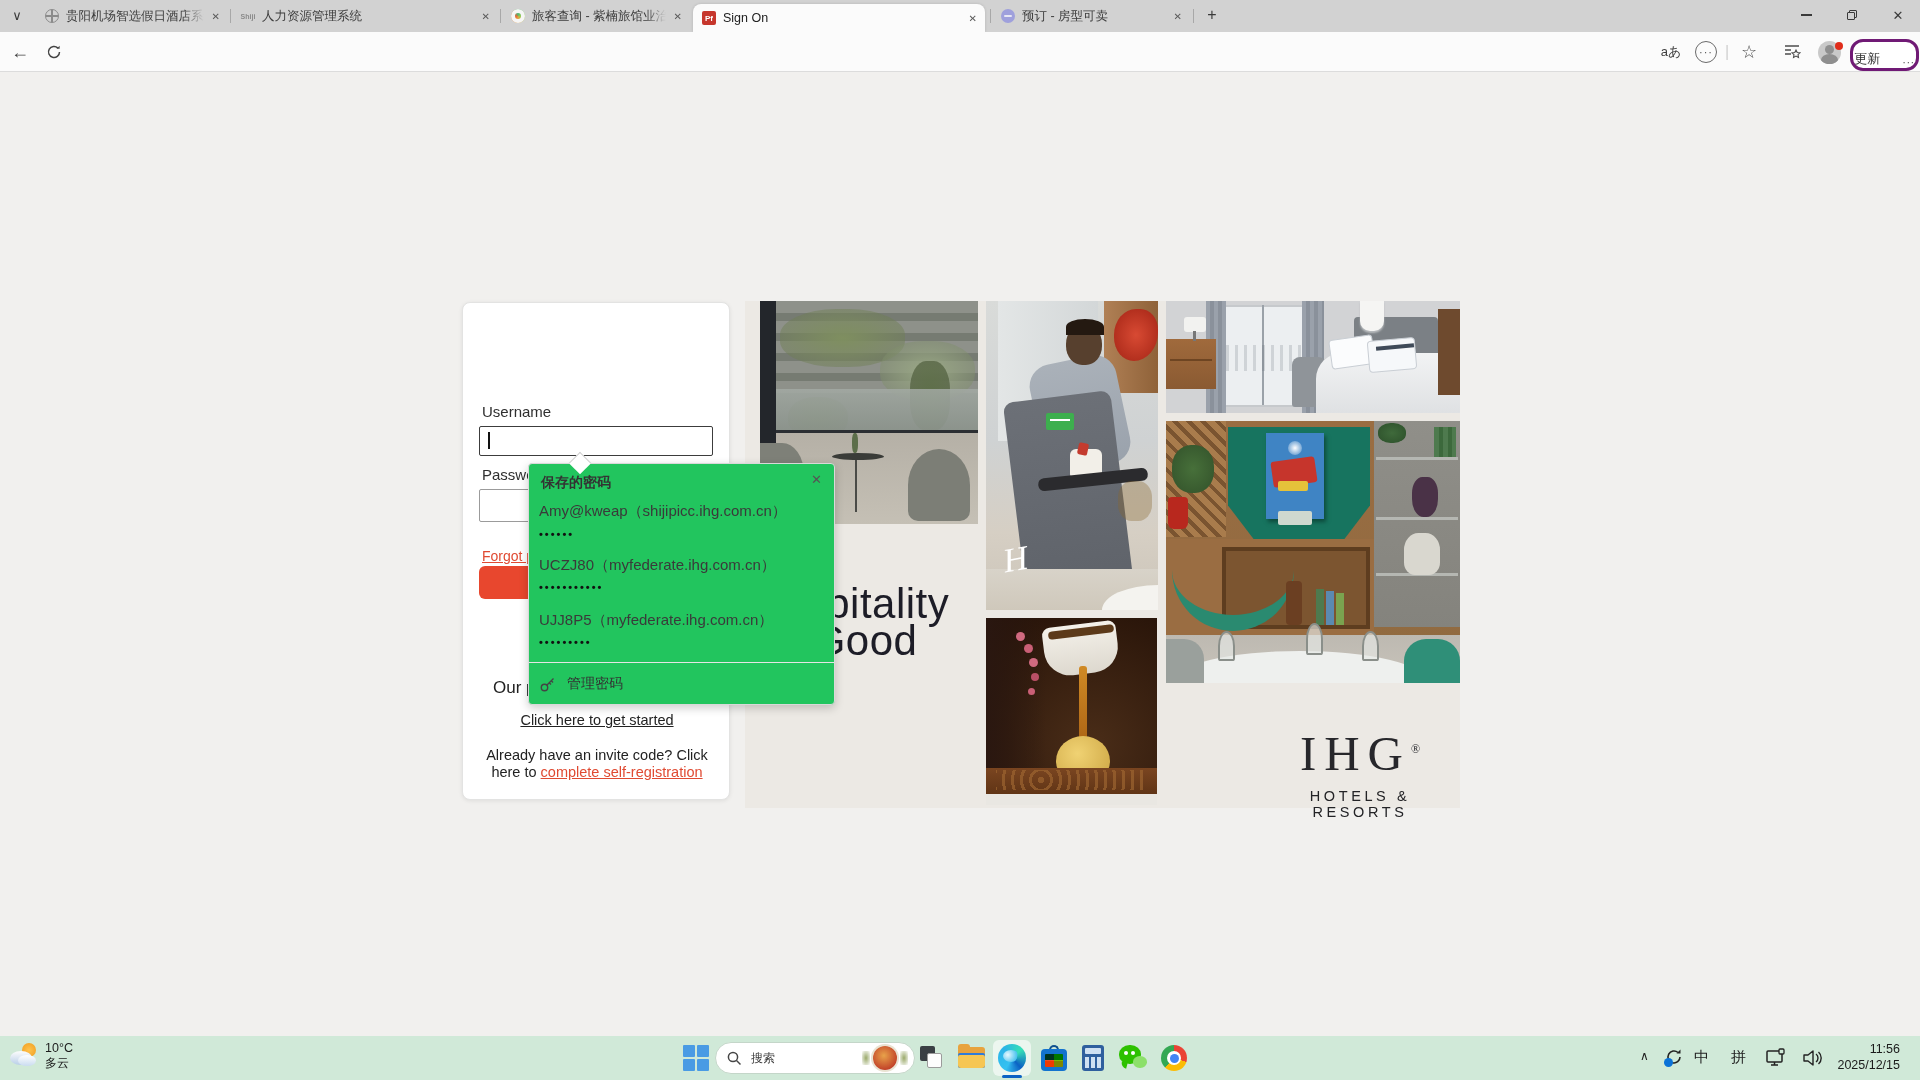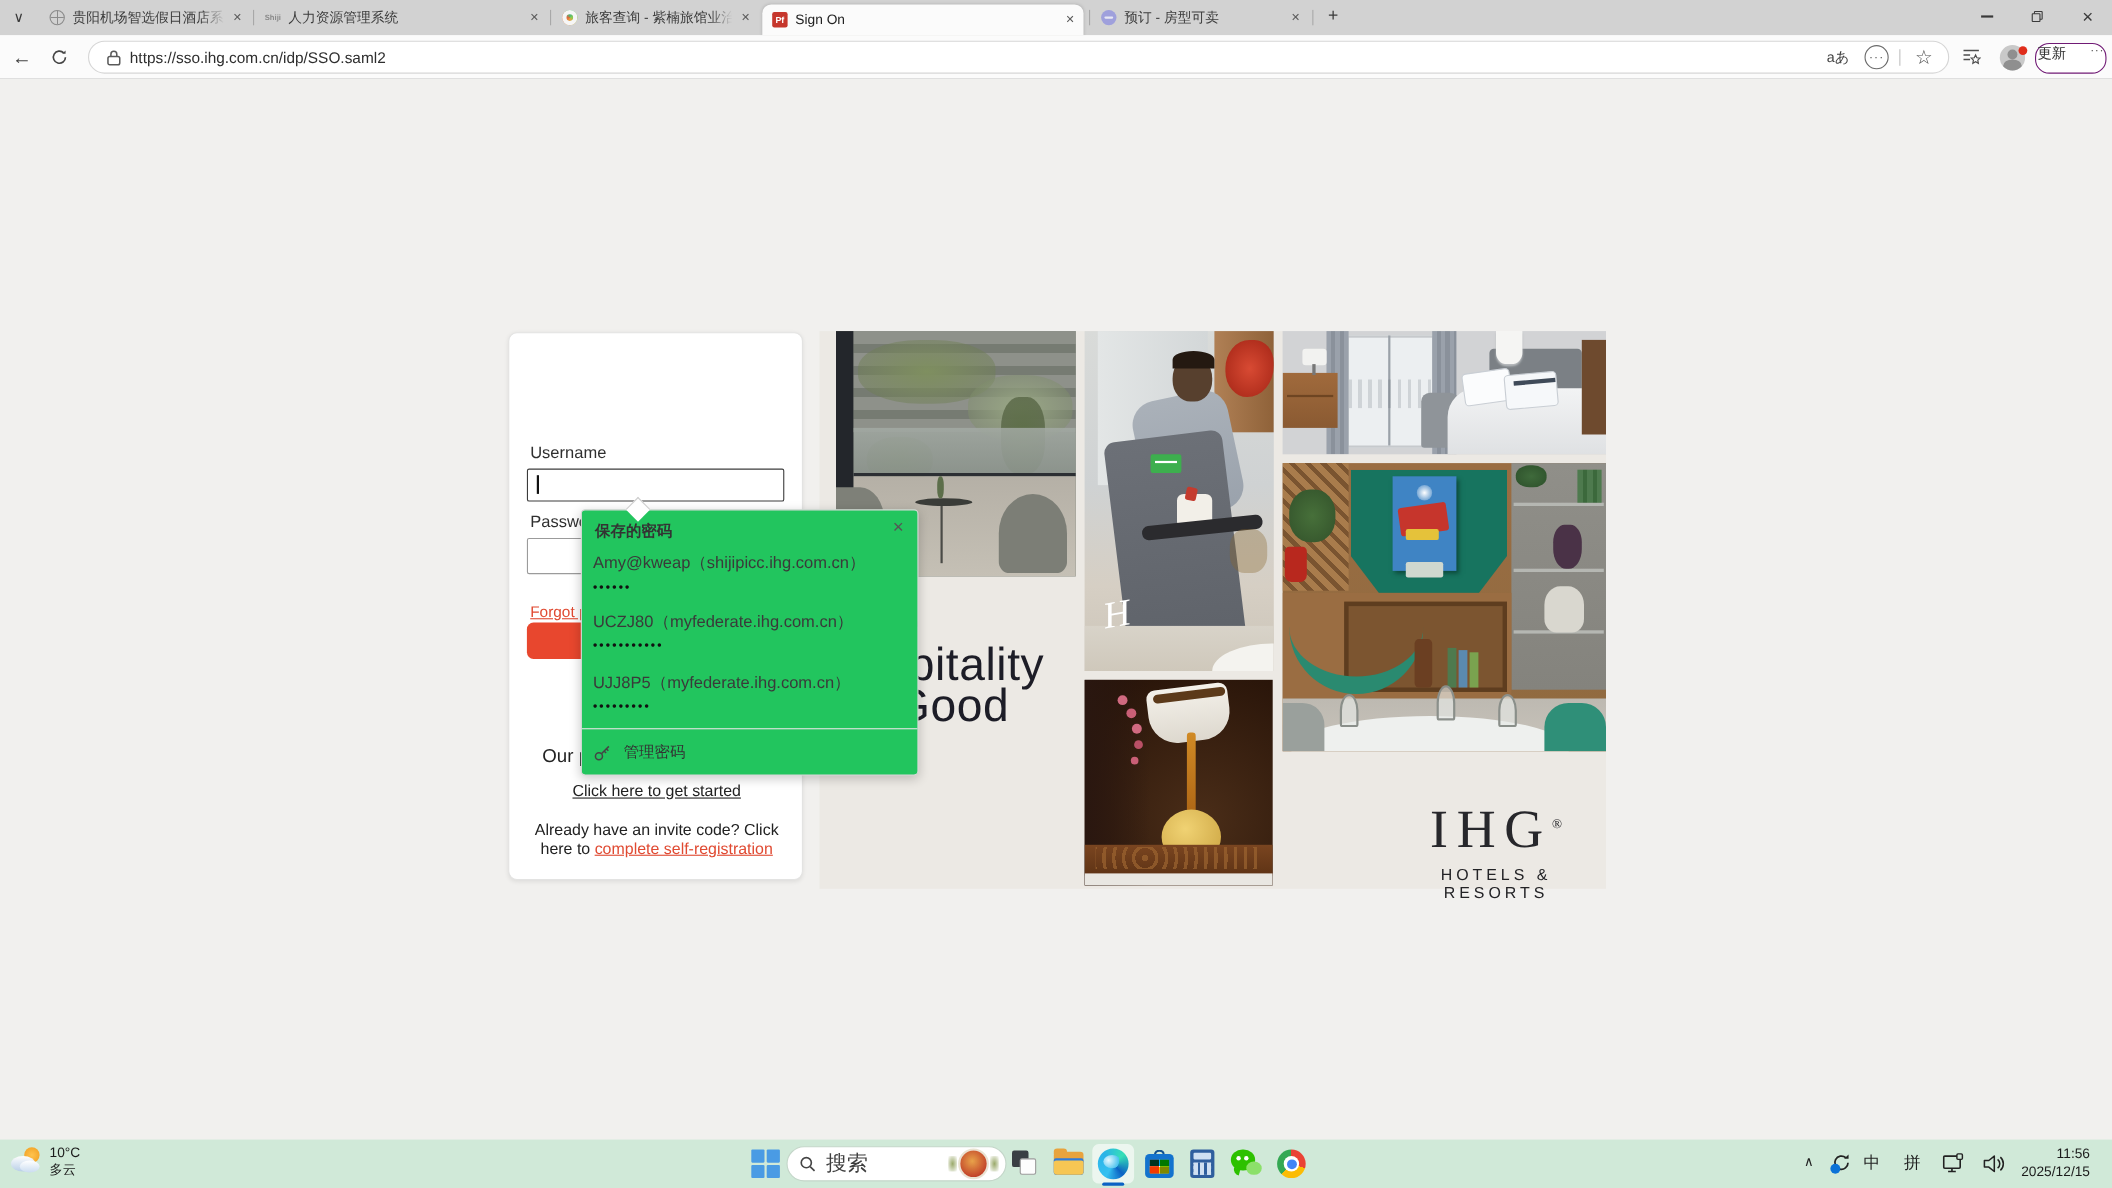--- a/index.html
+++ b/index.html
@@ -114,47 +114,40 @@
   </div>
 
   <div id="toolbar">
     <div class="tbtn" style="left:6px;font-size:18px;">←</div>
     <div class="tbtn" style="left:40px;">
       <svg width="16" height="16" viewBox="0 0 16 16">
           <path d="M13.5 8a5.5 5.5 0 1 1-1.6-3.9" fill="none" stroke="#444" stroke-width="1.5"></path>
           <path d="M13.6 1.8v3h-3z" fill="#444"></path>
         </svg>
     </div>
-    <div id="addressbar">
-      <svg width="13" height="15" viewBox="0 0 12 14" style="margin-left:16px;flex:none;">
-          <rect x="1" y="6" width="10" height="7" rx="1.5" fill="none" stroke="#5a5a5a" stroke-width="1.3"></rect>
-          <path d="M3.5 6V4a2.5 2.5 0 0 1 5 0v2" fill="none" stroke="#5a5a5a" stroke-width="1.3"></path>
-        </svg>
-      <span id="urltext">https://sso.ihg.com.cn/idp/SSO.saml2</span>
-    </div>
     <div class="pillicon" style="left:1655px;width:32px;font-size:13px;color:#3f3f3f;">aあ</div>
     <div class="pillicon" style="left:1691px;width:30px;">
         <span style="width:20px;height:20px;border:1.4px solid #6a6a6a;border-radius:50%;display:flex;align-items:center;justify-content:center;font-size:11px;letter-spacing:1px;color:#555;">···</span>
       </div>
     <div class="pillicon" style="left:1724px;width:6px;color:#d0d0d0;">|</div>
     <div class="pillicon" style="left:1733px;width:32px;font-size:18px;">☆</div>
     <div class="pillicon" style="left:1777px;width:30px;">
       <svg width="18" height="18" viewBox="0 0 18 18">
           <path d="M2 3h14M2 7h6M2 11h6" stroke="#4e4e4e" stroke-width="1.4" fill="none"></path>
           <path d="M13 7l1.2 2.5 2.8.3-2 1.9.5 2.8-2.5-1.4-2.5 1.4.5-2.8-2-1.9 2.8-.3z" fill="none" stroke="#4e4e4e" stroke-width="1.1"></path>
         </svg>
     </div>
     <div class="pillicon" style="left:1814px;width:30px;">
       <span style="position:relative;width:23px;height:23px;border-radius:50%;background:#c9c9c9;overflow:hidden;display:block;">
         <span style="position:absolute;left:7px;top:4px;width:9px;height:9px;border-radius:50%;background:#8f8f8f;"></span>
         <span style="position:absolute;left:3px;top:13px;width:17px;height:12px;border-radius:50%;background:#8f8f8f;"></span>
       </span>
       <span style="position:absolute;right:1px;top:5px;width:8px;height:8px;border-radius:50%;background:#e02d1b;"></span>
     </div>
-    <div style="position:absolute;left:1850px;top:7px;width:63px;height:26px;border:1px solid #701a75;border-radius:13px;background:#fff;display:flex;align-items:flex-start;justify-content:center;gap:22px;font-size:13px;color:#2f2f2f;">
+    <div style="position:absolute;left:1850px;top:7px;width:63px;height:26px;border:3px solid #701a75;border-radius:13px;background:#fff;display:flex;align-items:flex-end;justify-content:center;gap:22px;font-size:13px;color:#2f2f2f;">
       <span>更新</span>
         <span style="font-size:11px;color:#555;letter-spacing:.5px;">···</span>
     </div>
   </div>
 
   <div id="page">
 
     <div id="card">
       <div class="flabel" style="top:100px;">Username</div>
       <div class="finput" style="top:123px;height:30px;border:1.6px solid #3c3c3c;">
@@ -339,21 +332,21 @@
       <span style="position:absolute;left:14px;top:0;width:12px;height:12px;background:#4a9be4;border-radius:1px;"></span>
       <span style="position:absolute;left:0;top:14px;width:12px;height:12px;background:#4a9be4;border-radius:1px;"></span>
       <span style="position:absolute;left:14px;top:14px;width:12px;height:12px;background:#4a9be4;border-radius:1px;"></span>
     </div>
 
     <div style="position:absolute;left:715px;top:6px;width:198px;height:30px;background:#fff;border:1px solid #c4d6c9;border-radius:16px;display:flex;align-items:center;">
       <svg width="15" height="15" viewBox="0 0 15 15" style="margin-left:11px;">
           <circle cx="6" cy="6" r="4.6" fill="none" stroke="#454545" stroke-width="1.5"></circle>
           <path d="M9.5 9.5l4 4" stroke="#454545" stroke-width="1.5"></path>
         </svg>
-      <span style="margin-left:9px;font-size:19px;color:#3e3e3e;">搜索</span>
+      <span style="margin-left:9px;font-size:12px;color:#3e3e3e;">搜索</span>
       <span style="position:absolute;right:17px;top:3px;width:24px;height:24px;border-radius:50%;background:radial-gradient(circle at 45% 40%,#e8a24a,#c3462a 70%,#8e2c1c);box-shadow:0 0 0 2px #e9e3d2;"></span>
       <span style="position:absolute;right:6px;top:8px;width:8px;height:14px;background:radial-gradient(#9aa96a,transparent);"></span>
       <span style="position:absolute;right:44px;top:8px;width:8px;height:14px;background:radial-gradient(#9aa96a,transparent);"></span>
     </div>
 
     <div style="position:absolute;left:920px;top:10px;width:24px;height:24px;">
       <span style="position:absolute;left:0;top:0;width:15px;height:15px;background:#3a3f44;border-radius:2px;"></span>
       <span style="position:absolute;left:7px;top:7px;width:15px;height:15px;background:#fdfdfd;border:1px solid #9b9b9b;border-radius:2px;box-sizing:border-box;"></span>
     </div>
 

